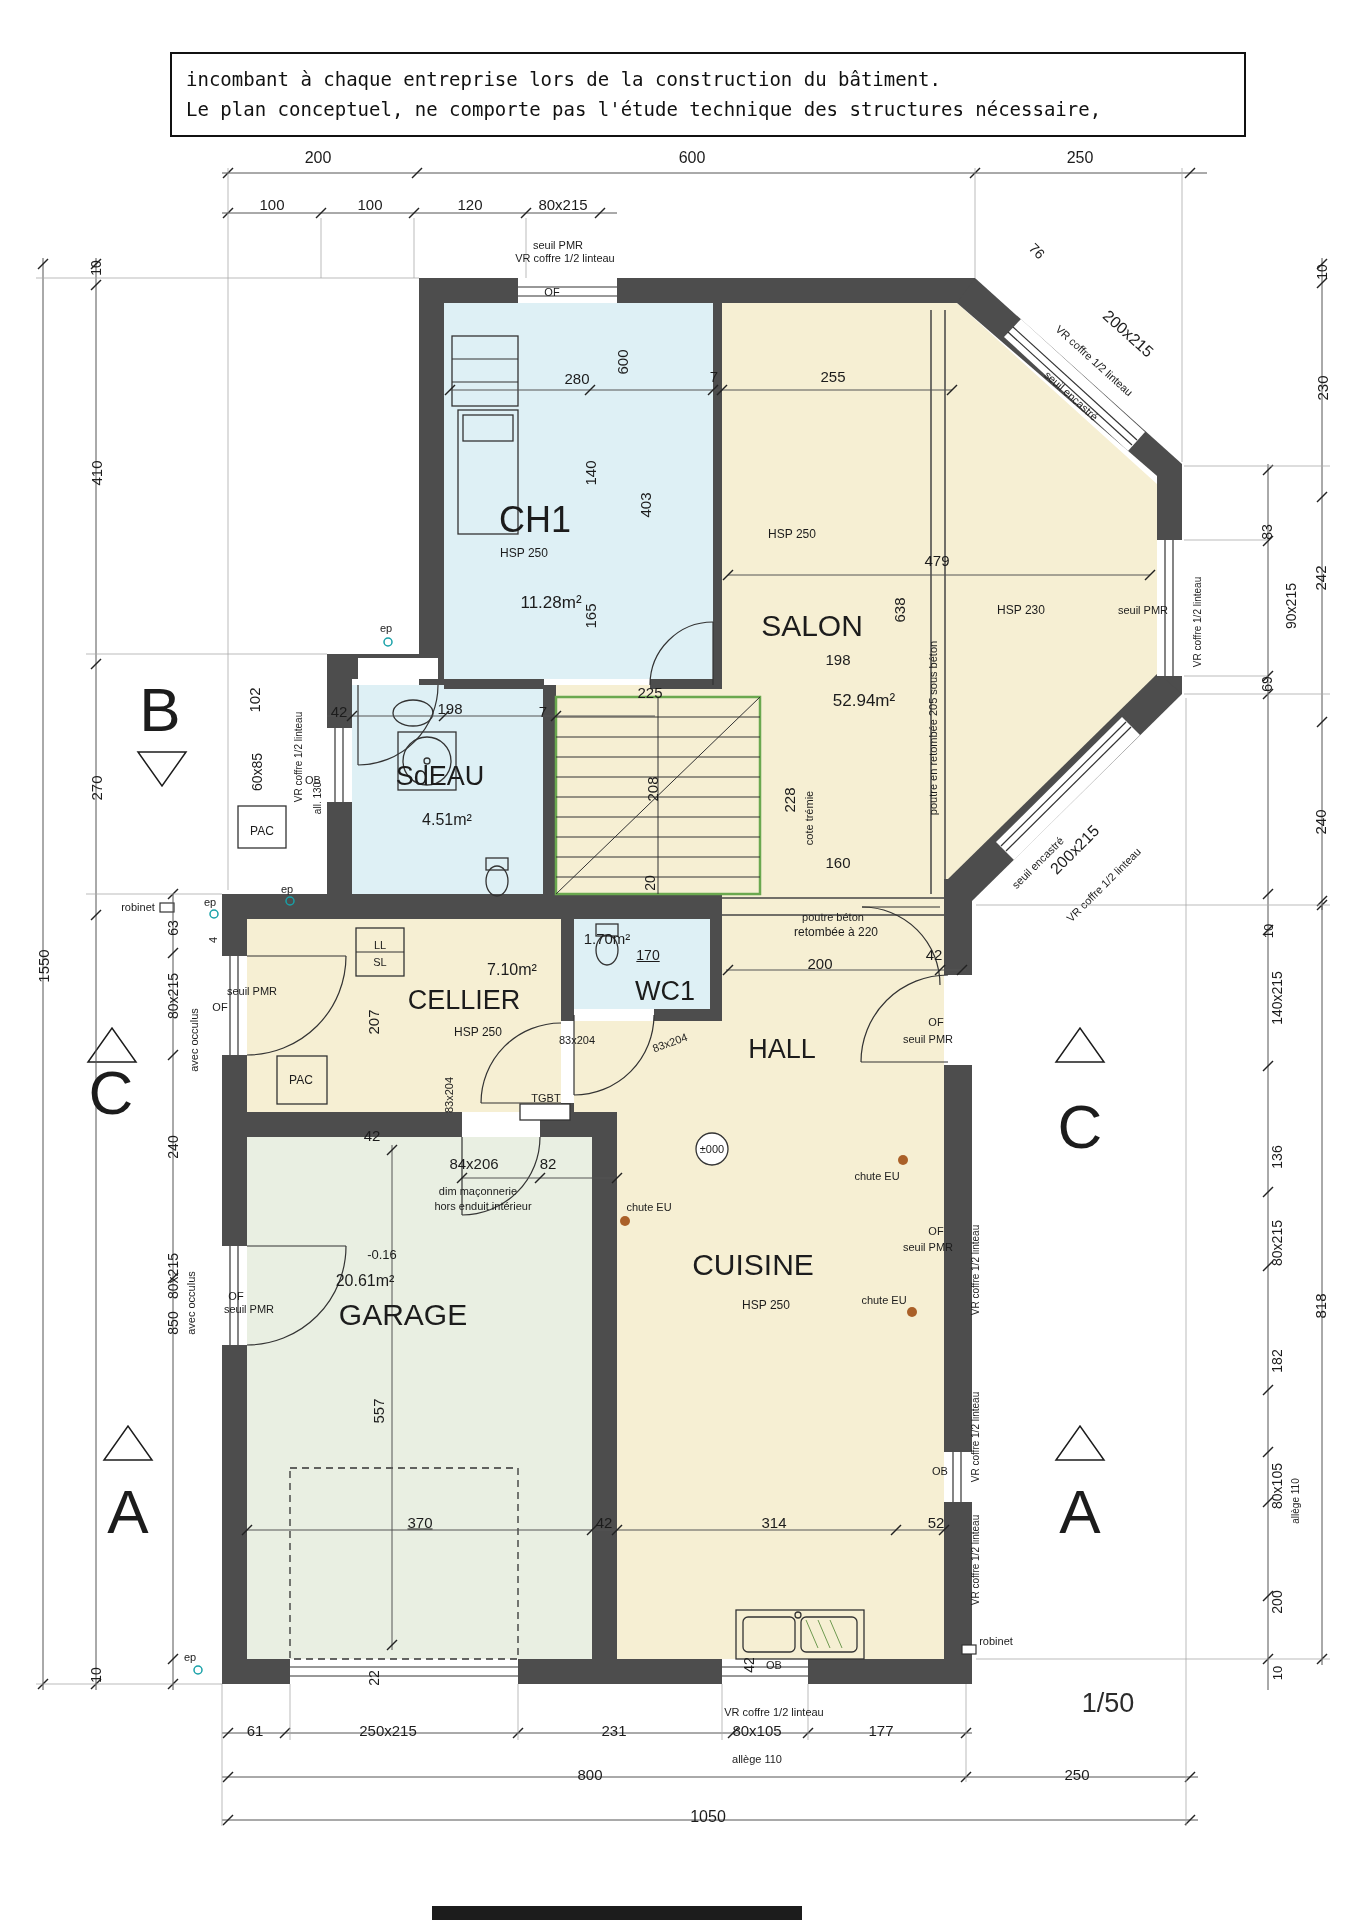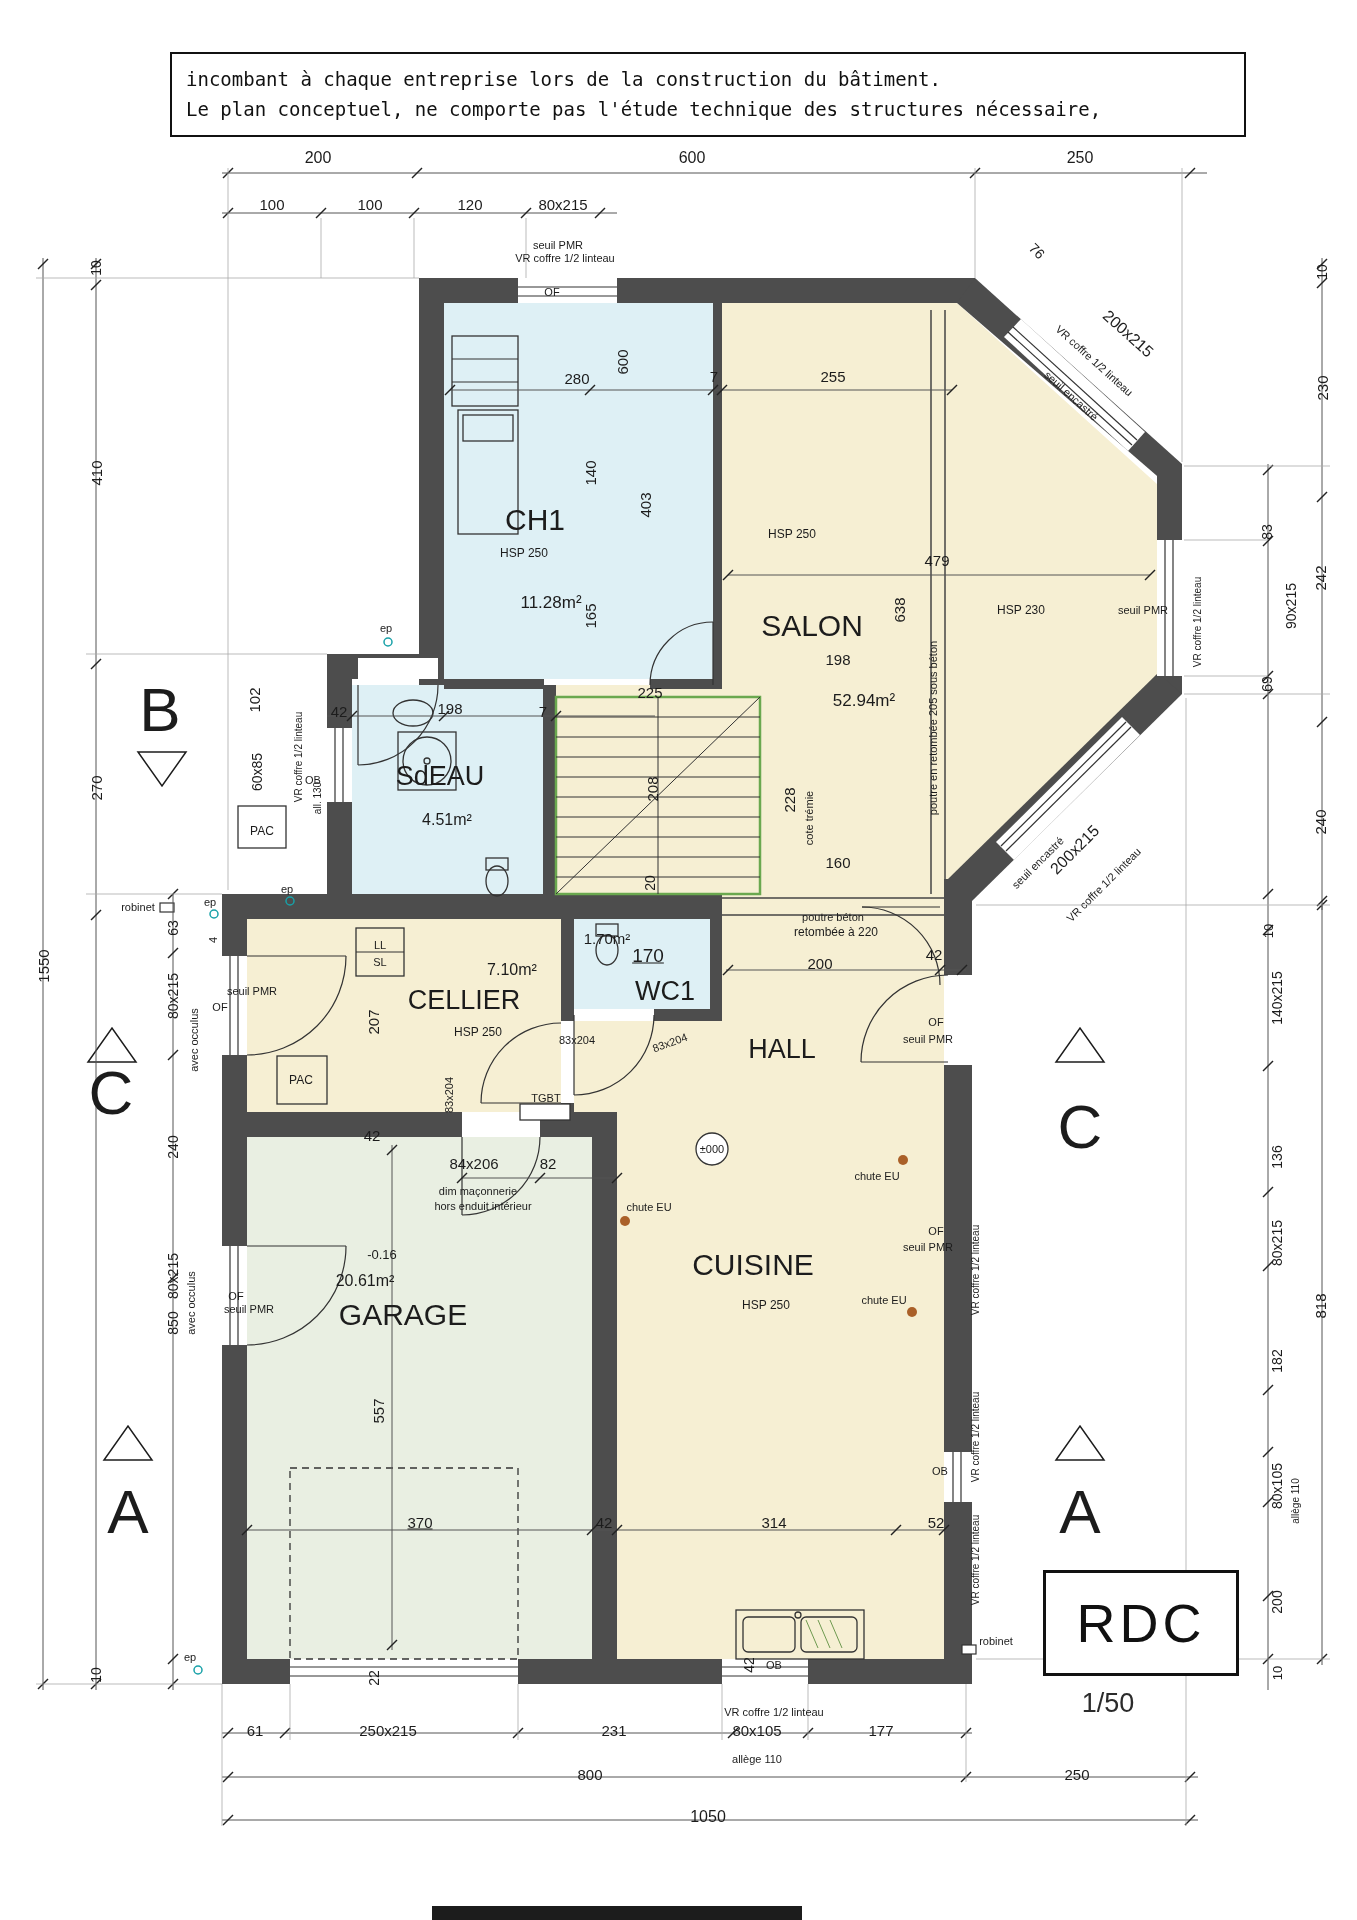--- a/index.html
+++ b/index.html
@@ -340,23 +340,20 @@
       </g>
 
     <rect x="432" y="1906" width="370" height="14" fill="#1c1c1c"></rect>
   </svg>
 
   <div id="note-box">
     <div>incombant à chaque entreprise lors de la construction du bâtiment.</div>
     <div>Le plan conceptuel, ne comporte pas l'étude technique des structures nécessaire,</div>
   </div>
 
-  <div id="title-block">
-    <span class="t">RDC</span>
-  </div>
   <div id="scale">1/50</div>
 
   <div id="labels">
       <div class="lab" style="font-size: 16px; transform: translate(318px, 158px) translate(-50%, -50%) rotate(0deg);">200</div>
       <div class="lab" style="font-size: 16px; transform: translate(692px, 158px) translate(-50%, -50%) rotate(0deg);">600</div>
       <div class="lab" style="font-size: 16px; transform: translate(1080px, 158px) translate(-50%, -50%) rotate(0deg);">250</div>
       <div class="lab" style="font-size: 15px; transform: translate(272px, 204px) translate(-50%, -50%) rotate(0deg);">100</div>
       <div class="lab" style="font-size: 15px; transform: translate(370px, 204px) translate(-50%, -50%) rotate(0deg);">100</div>
       <div class="lab" style="font-size: 15px; transform: translate(470px, 204px) translate(-50%, -50%) rotate(0deg);">120</div>
       <div class="lab" style="font-size: 15px; transform: translate(563px, 204px) translate(-50%, -50%) rotate(0deg);">80x215</div>
@@ -375,21 +372,21 @@
       <div class="lab" style="font-size: 14px; transform: translate(1267px, 684px) translate(-50%, -50%) rotate(-90deg);">69</div>
       <div class="lab" style="font-size: 15px; transform: translate(1320px, 822px) translate(-50%, -50%) rotate(-90deg);">240</div>
       <div class="lab" style="font-size: 11px; transform: translate(1143px, 610px) translate(-50%, -50%) rotate(0deg);">seuil PMR</div>
       <div class="lab" style="font-size: 10px; transform: translate(1198px, 622px) translate(-50%, -50%) rotate(-90deg);">VR coffre 1/2 linteau</div>
       <div class="lab" style="font-size: 15px; transform: translate(577px, 378px) translate(-50%, -50%) rotate(0deg);">280</div>
       <div class="lab" style="font-size: 15px; transform: translate(622px, 362px) translate(-50%, -50%) rotate(-90deg);">600</div>
       <div class="lab" style="font-size: 15px; transform: translate(714px, 376px) translate(-50%, -50%) rotate(0deg);">7</div>
       <div class="lab" style="font-size: 15px; transform: translate(833px, 376px) translate(-50%, -50%) rotate(0deg);">255</div>
       <div class="lab" style="font-size: 15px; transform: translate(590px, 473px) translate(-50%, -50%) rotate(-90deg);">140</div>
       <div class="lab" style="font-size: 15px; transform: translate(645px, 505px) translate(-50%, -50%) rotate(-90deg);">403</div>
-      <div class="lab" style="font-size: 30px; transform: translate(535px, 520px) translate(-50%, -50%) rotate(0deg);">CH1</div>
+      <div class="lab" style="font-size: 36px; transform: translate(535px, 520px) translate(-50%, -50%) rotate(0deg);">CH1</div>
       <div class="lab" style="font-size: 12px; transform: translate(524px, 553px) translate(-50%, -50%) rotate(0deg);">HSP 250</div>
       <div class="lab" style="font-size: 17px; transform: translate(551px, 602px) translate(-50%, -50%) rotate(0deg);">11.28m²</div>
       <div class="lab" style="font-size: 15px; transform: translate(590px, 616px) translate(-50%, -50%) rotate(-90deg);">165</div>
       <div class="lab" style="font-size: 12px; transform: translate(792px, 534px) translate(-50%, -50%) rotate(0deg);">HSP 250</div>
       <div class="lab" style="font-size: 15px; transform: translate(937px, 560px) translate(-50%, -50%) rotate(0deg);">479</div>
       <div class="lab" style="font-size: 15px; transform: translate(899px, 610px) translate(-50%, -50%) rotate(-90deg);">638</div>
       <div class="lab" style="font-size: 30px; transform: translate(812px, 626px) translate(-50%, -50%) rotate(0deg);">SALON</div>
       <div class="lab" style="font-size: 15px; transform: translate(838px, 659px) translate(-50%, -50%) rotate(0deg);">198</div>
       <div class="lab" style="font-size: 17px; transform: translate(864px, 692px) translate(-50%, -50%) rotate(0deg); margin-top: 8px;">52.94m²</div>
       <div class="lab" style="font-size: 12px; transform: translate(1021px, 610px) translate(-50%, -50%) rotate(0deg);">HSP 230</div>
@@ -415,21 +412,21 @@
       <div class="lab" style="font-size: 15px; transform: translate(652px, 789px) translate(-50%, -50%) rotate(-90deg);">208</div>
       <div class="lab" style="font-size: 15px; transform: translate(789px, 800px) translate(-50%, -50%) rotate(-90deg);">228</div>
       <div class="lab" style="font-size: 11px; transform: translate(809px, 818px) translate(-50%, -50%) rotate(-90deg);">cote trémie</div>
       <div class="lab" style="font-size: 15px; transform: translate(838px, 862px) translate(-50%, -50%) rotate(0deg);">160</div>
       <div class="lab" style="font-size: 14px; transform: translate(650px, 883px) translate(-50%, -50%) rotate(-90deg);">20</div>
       <div class="lab" style="font-size: 11px; transform: translate(833px, 917px) translate(-50%, -50%) rotate(0deg);">poutre béton</div>
       <div class="lab" style="font-size: 12px; transform: translate(836px, 932px) translate(-50%, -50%) rotate(0deg);">retombée à 220</div>
       <div class="lab" style="font-size: 15px; transform: translate(934px, 954px) translate(-50%, -50%) rotate(0deg);">42</div>
       <div class="lab" style="font-size: 15px; transform: translate(820px, 963px) translate(-50%, -50%) rotate(0deg);">200</div>
       <div class="lab" style="font-size: 15px; transform: translate(607px, 938px) translate(-50%, -50%) rotate(0deg);">1.70m²</div>
-      <div class="lab" style="font-size: 19px; transform: translate(648px, 955px) translate(-50%, -50%) rotate(0deg); text-decoration: underline;">170</div>
+      <div class="lab" style="font-size: 14px; transform: translate(648px, 955px) translate(-50%, -50%) rotate(0deg); text-decoration: underline;">170</div>
       <div class="lab" style="font-size: 11px; transform: translate(138px, 907px) translate(-50%, -50%) rotate(0deg);">robinet</div>
       <div class="lab" style="font-size: 11px; transform: translate(210px, 902px) translate(-50%, -50%) rotate(0deg);">ep</div>
       <div class="lab" style="font-size: 11px; transform: translate(287px, 889px) translate(-50%, -50%) rotate(0deg);">ep</div>
       <div class="lab" style="font-size: 14px; transform: translate(173px, 928px) translate(-50%, -50%) rotate(-90deg);">63</div>
       <div class="lab" style="font-size: 11px; transform: translate(213px, 940px) translate(-50%, -50%) rotate(-90deg);">4</div>
       <div class="lab" style="font-size: 11px; transform: translate(252px, 991px) translate(-50%, -50%) rotate(0deg);">seuil PMR</div>
       <div class="lab" style="font-size: 11px; transform: translate(220px, 1007px) translate(-50%, -50%) rotate(0deg);">OF</div>
       <div class="lab" style="font-size: 14px; transform: translate(173px, 996px) translate(-50%, -50%) rotate(-90deg);">80x215</div>
       <div class="lab" style="font-size: 11px; transform: translate(194px, 1040px) translate(-50%, -50%) rotate(-90deg);">avec occulus</div>
       <div class="lab" style="font-size: 11px; transform: translate(380px, 945px) translate(-50%, -50%) rotate(0deg);">LL</div>

